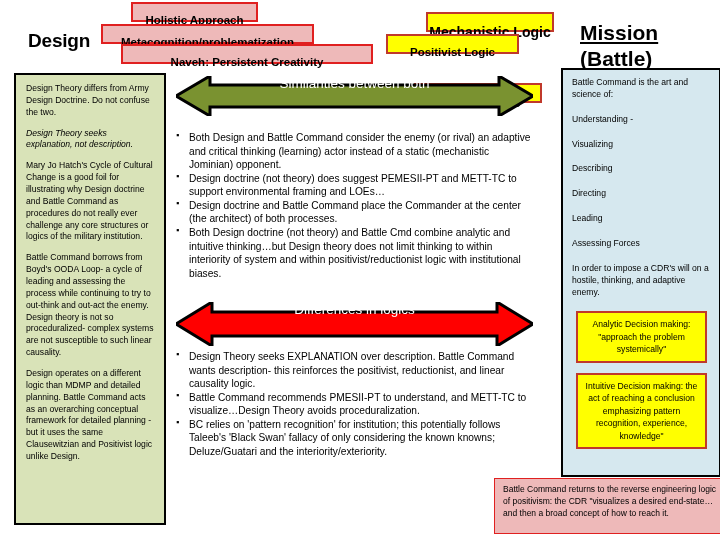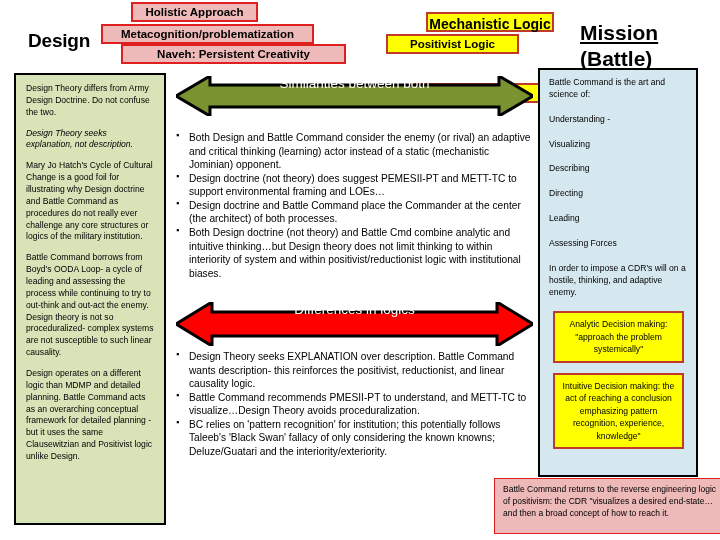--- a/index.html
+++ b/index.html
@@ -42,55 +42,55 @@
   }
 
   
   .tag {
     position: absolute;
     box-sizing: border-box;
     text-align: center;
     font-weight: bold;
     white-space: nowrap;
     line-height: 1;
-    padding-top: 3px;
+    padding-top: 11px;
   }
   .tag.pink {
     background: #eeb9b9;
     border: 2px solid #e02020;
     color: #000000;
   }
   .tag.yellow {
     background: #ffff00;
     border: 2px solid #c0392b;
     color: #000000;
   }
 
   #tag-holistic    { left: 131px; top: 2px;  width: 127px; height: 20px; font-size: 11.5px; }
   #tag-metacog     { left: 101px; top: 24px; width: 213px; height: 20px; font-size: 11.5px; }
-  #tag-naveh       { left: 121px; top: 44px; width: 225px; height: 20px; font-size: 11.5px; }
+  #tag-naveh       { left: 121px; top: 44px; width: 252px; height: 20px; font-size: 11.5px; }
 
   #tag-mechanistic { left: 426px; top: 12px; width: 128px; height: 20px; font-size: 14px; }
   #tag-positivist  { left: 386px; top: 34px; width: 133px; height: 20px; font-size: 11.5px; }
   #tag-linear      { left: 414px; top: 50px; width: 128px; height: 20px; font-size: 11.5px; margin-top: 33px; }
 
   
   .panel {
     position: absolute;
     box-sizing: border-box;
     border: 2px solid #000000;
   }
   #panel-left {
     left: 14px; top: 73px;
     width: 152px; height: 452px;
     background: #d9e3b8;
     padding: 8px 9px 6px 10px;
   }
   #panel-right {
-    left: 538px; top: 68px;
+    left: 561px; top: 68px;
     width: 160px; height: 409px;
     background: #d6e8ef;
     padding: 7px 8px 6px 9px;
   }
   .panel p {
     margin: 0 0 9px 0;
     font-size: 8.6px;
     line-height: 1.38;
   }
   .panel p.italic { font-style: italic; }

